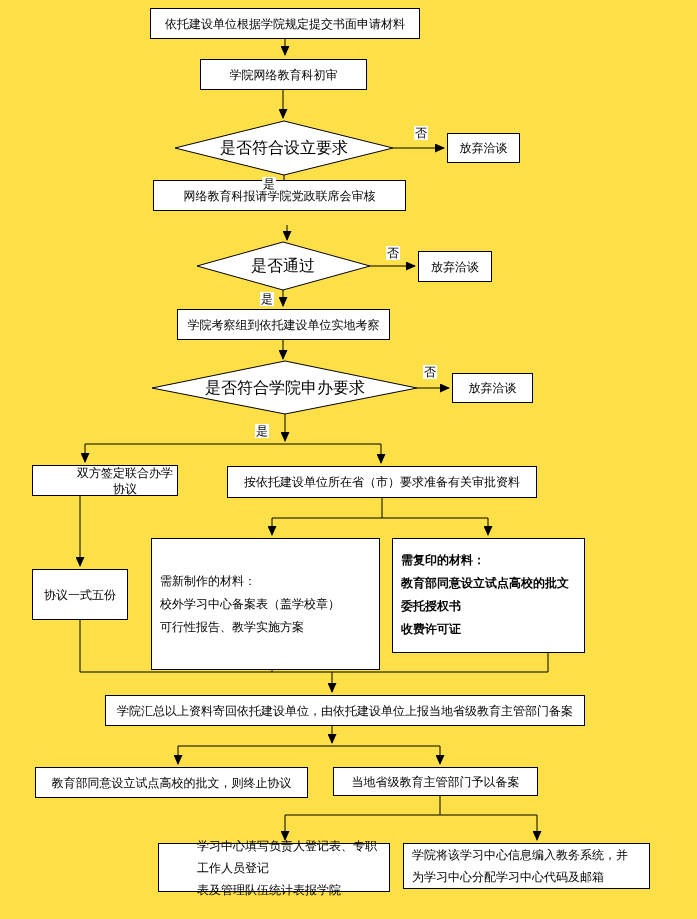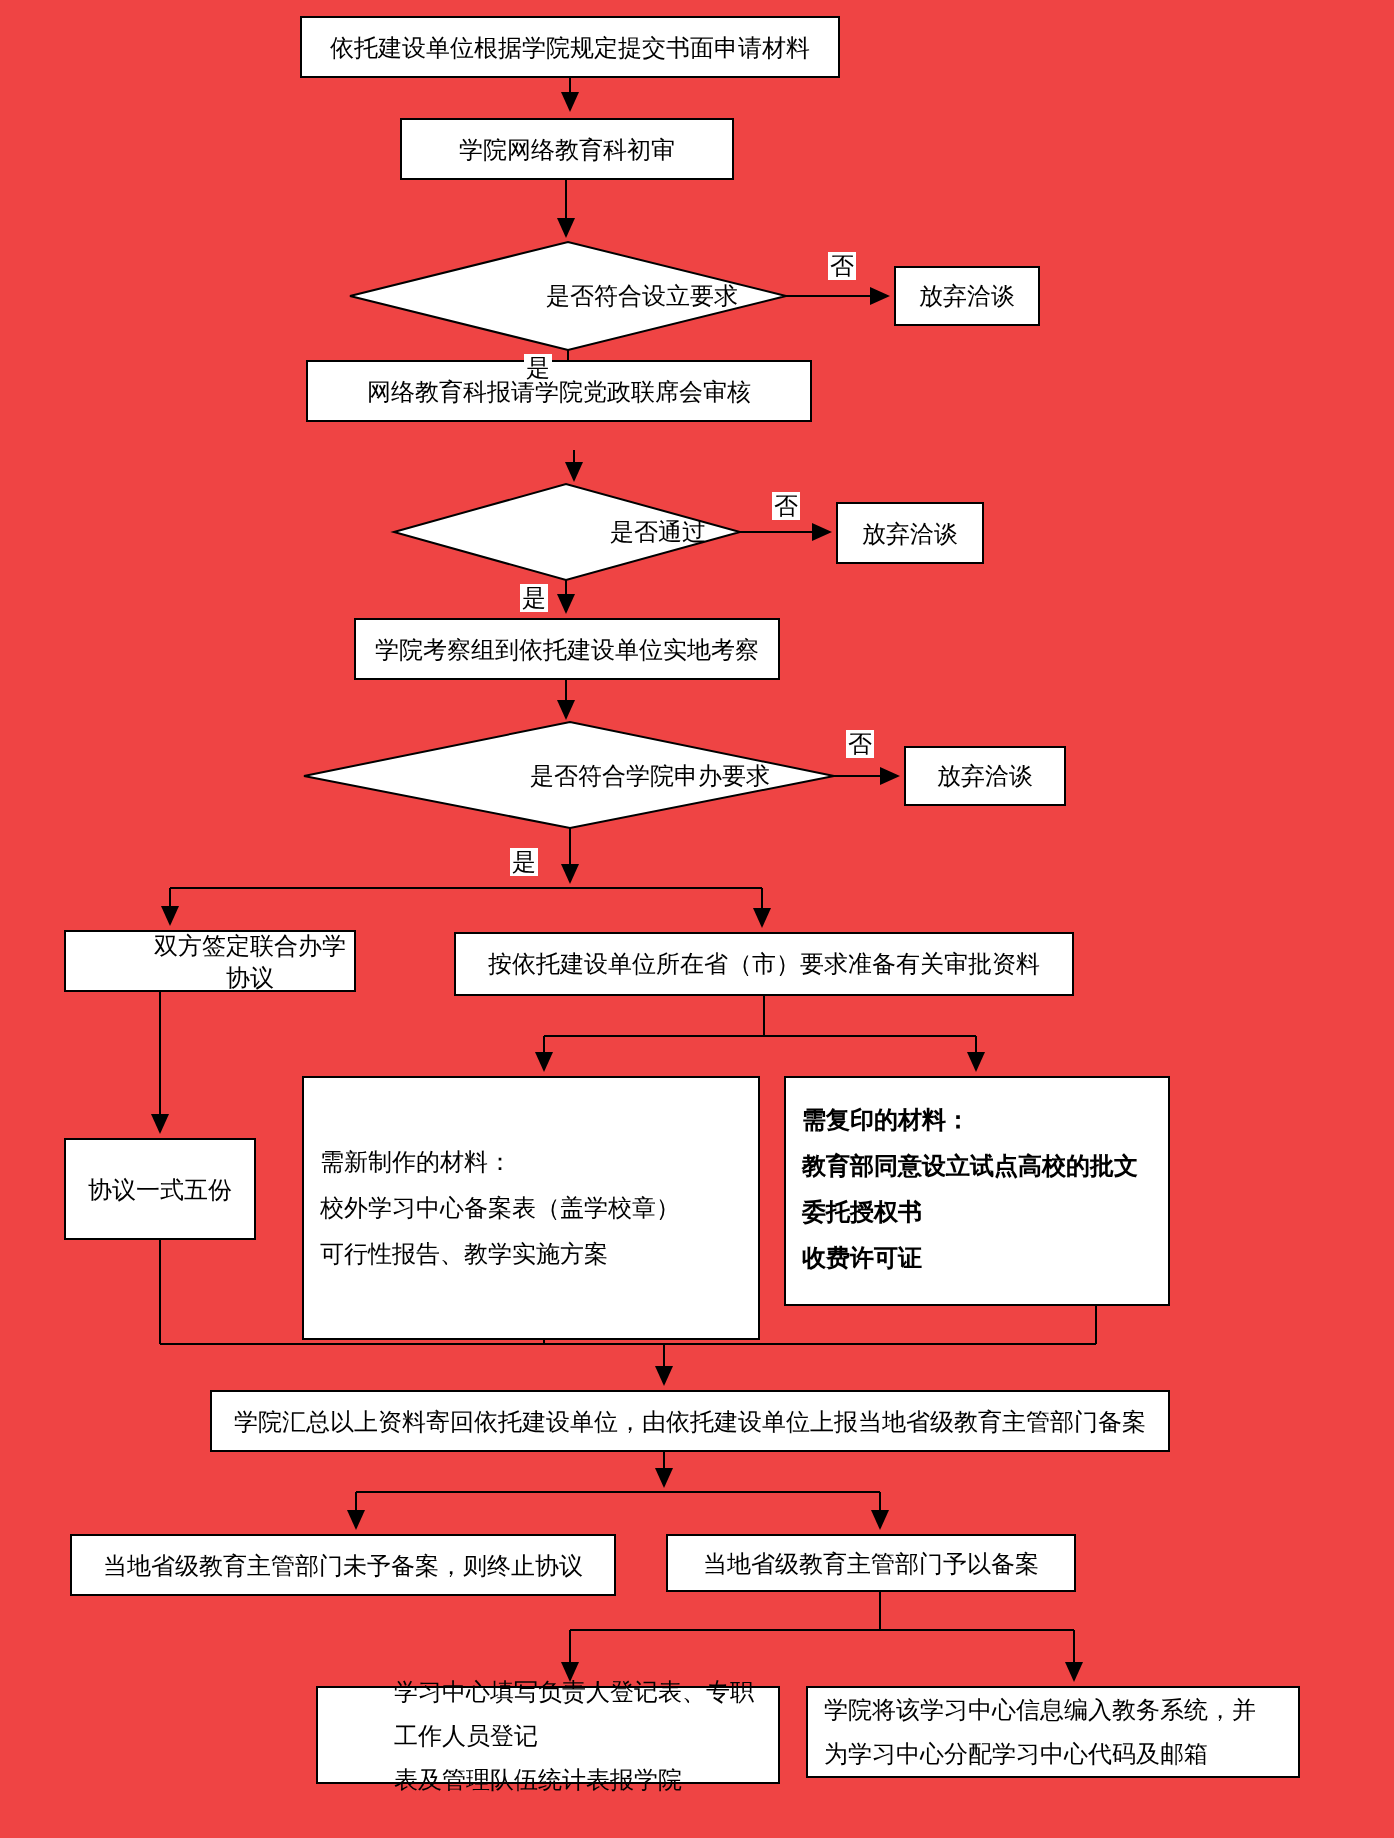--- a/index.html
+++ b/index.html
@@ -1,17 +1,17 @@
 <!DOCTYPE html>
 <html><head>
 <meta charset="utf-8">
 <style>
   html,body{margin:0;padding:0;background:#ffffff;}
   body{font-family:"DejaVu Sans",sans-serif;}
-  #canvas{position:relative;width:697px;height:919px;background:#ef4444;overflow:hidden;}
+  #canvas{position:relative;width:697px;height:919px;background:#fde047;overflow:hidden;}
   #connectors{position:absolute;left:0;top:0;width:697px;height:919px;}
   .box{
     position:absolute;
     border:1px solid #000;
     background:#fff;
     display:flex;
     align-items:center;
     justify-content:center;
     text-align:center;
     font-size:12px;
@@ -38,23 +38,23 @@
   .lbl{
     position:absolute;
     font-size:12px;
     color:#000;
     line-height:14px;
     background:#fff;
     padding:0 1px;
   }
   .dlabel{
     position:absolute;
-    font-size:12px;
+    font-size:16px;
     color:#000;
-    text-align:right;
+    text-align:center;
     line-height:14px;
   }
 </style>
 </head>
 <body>
 
 <div id="canvas">
 
   <svg id="connectors" viewBox="0 0 697 919" xmlns="http://www.w3.org/2000/svg">
     <defs>
@@ -140,21 +140,21 @@
 
   <div class="box multiline" style="left:392px;top:538px;width:193px;height:115px;justify-content:flex-start;padding-top:10px;font-weight:bold;">
     <div class="line">需复印的材料：</div>
     <div class="line">教育部同意设立试点高校的批文</div>
     <div class="line">委托授权书</div>
     <div class="line">收费许可证</div>
   </div>
 
   <div class="box" style="left:105px;top:695px;width:480px;height:31px;">学院汇总以上资料寄回依托建设单位，由依托建设单位上报当地省级教育主管部门备案</div>
 
-  <div class="box" style="left:35px;top:767px;width:273px;height:31px;">当地省级教育主管部门未予备案，则终止协议</div>
+  <div class="box" style="left:35px;top:767px;width:273px;height:31px;">教育部同意设立试点高校的批文，则终止协议</div>
 
   <div class="box" style="left:333px;top:767px;width:205px;height:29px;">当地省级教育主管部门予以备案</div>
 
   <div class="box wrap2" style="left:158px;top:843px;width:232px;height:49px;padding-left:38px;">
     <div class="line">学习中心填写负责人登记表、专职工作人员登记</div>
     <div class="line">表及管理队伍统计表报学院</div>
   </div>
 
   <div class="box wrap2" style="left:403px;top:843px;width:247px;height:46px;">
     <div class="line">学院将该学习中心信息编入教务系统，并</div>

